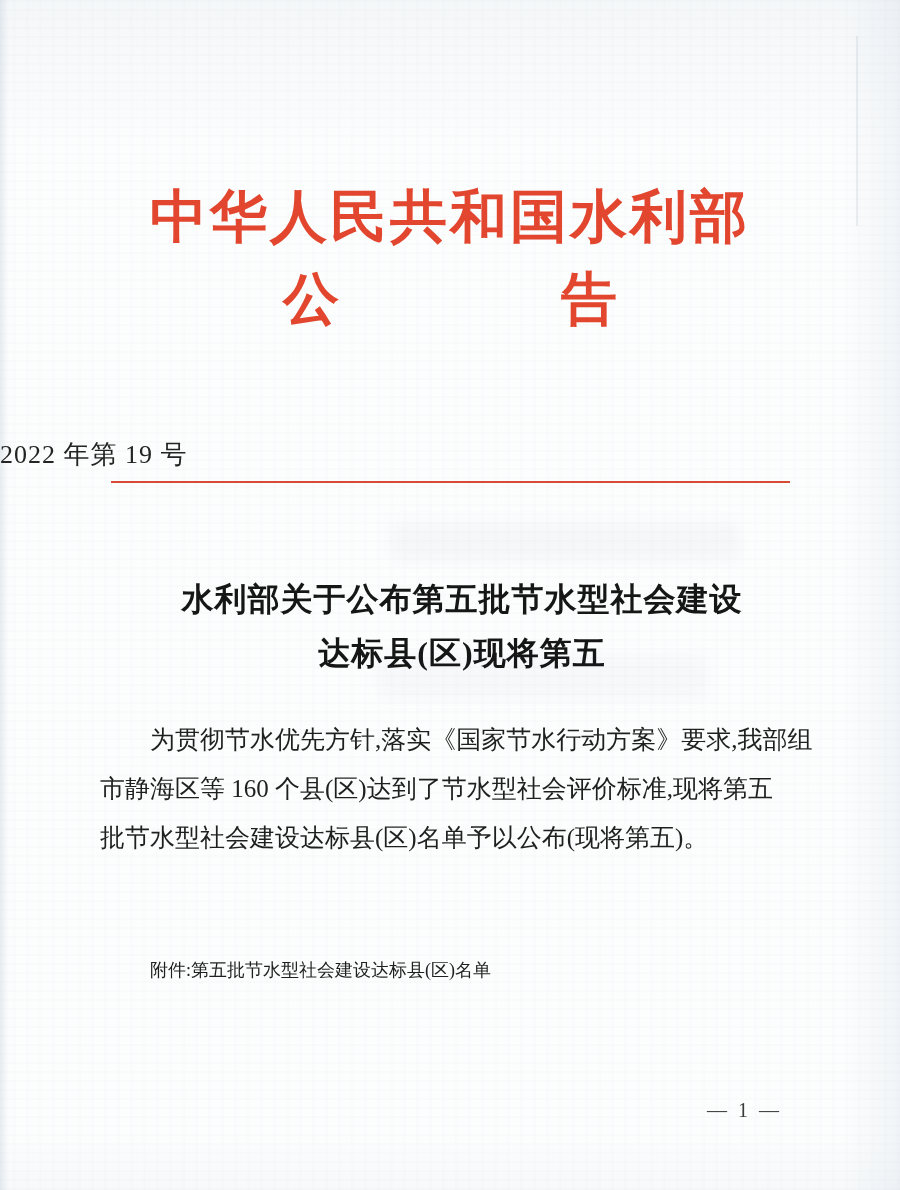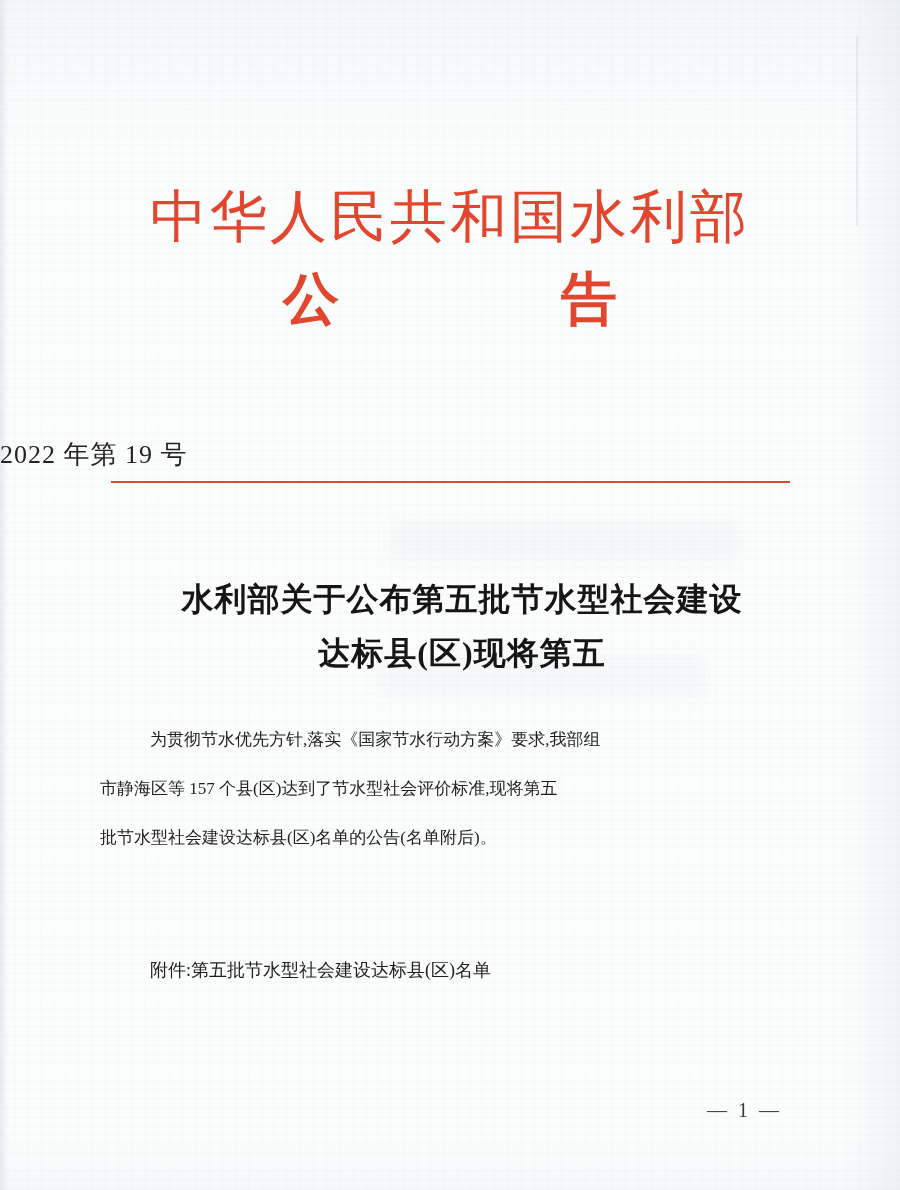--- a/index.html
+++ b/index.html
@@ -29,21 +29,21 @@
 
   .smudge { position: absolute; filter: blur(7px); border-radius: 10px; pointer-events: none; }
   .smudge-a { left: 390px; top: 522px; width: 350px; height: 40px; background: rgba(128,140,162,0.05); }
   .smudge-b { left: 378px; top: 655px; width: 330px; height: 44px; background: rgba(128,140,162,0.045); }
   .edge-streak { position: absolute; left: 856px; top: 36px; width: 2px; height: 190px;
                  background: rgba(150,165,188,0.18); pointer-events: none; }
 
   .agency-title {
     position: absolute; top: 184px; left: 0; width: 100%;
     margin: 0; text-align: center;
-    font-size: 57px; font-weight: normal; line-height: 66px;
+    font-size: 57px; font-weight: bold; line-height: 66px;
     letter-spacing: 3px; color: var(--red, #e2462e);
   }
 
   .doc-type {
     position: absolute; top: 266px; left: 0; width: 100%;
     display: flex; justify-content: center; gap: 222px;
     font-size: 56px; font-weight: bold; line-height: 66px;
     color: var(--red, #e2462e);
   }
 
@@ -61,21 +61,21 @@
   .ann-title {
     position: absolute; top: 572px; left: 12px; width: 100%;
     margin: 0; text-align: center;
     font-size: 32px; font-weight: bold; line-height: 54px;
     color: #161616; letter-spacing: 1px;
   }
 
   .body-text { position: absolute; top: 715px; left: 100px; width: 700px; }
   .body-line {
     margin: 0; height: 49px; line-height: 49px;
-    font-size: 17px; color: #1f1f1f; white-space: nowrap;
+    font-size: 25px; color: #1f1f1f; white-space: nowrap;
   }
   .body-line.indented { text-indent: 50px; }
 
   .attachment {
     position: absolute; top: 946px; left: 100px; width: 700px;
     margin: 0; font-size: 18px; line-height: 49px; text-indent: 50px;
     color: #1f1f1f; white-space: nowrap;
   }
 
   .page-no {
@@ -107,22 +107,22 @@
   </header>
 
   <main>
     <h2 class="ann-title">
       <div>水利部关于公布第五批节水型社会建设</div>
       <div>达标县(区)现将第五</div>
     </h2>
 
     <div class="body-text">
       <p class="body-line indented">为贯彻节水优先方针,落实《国家节水行动方案》要求,我部组</p>
-      <p class="body-line">市静海区等 157 个县(区)达到了节水型社会评价标准,现将第五</p>
-      <p class="body-line">批节水型社会建设达标县(区)名单的公告(名单附后)。</p>
+      <p class="body-line">市静海区等 160 个县(区)达到了节水型社会评价标准,现将第五</p>
+      <p class="body-line">批节水型社会建设达标县(区)名单予以公布(现将第五)。</p>
     </div>
 
     <p class="attachment">附件:第五批节水型社会建设达标县(区)名单</p>
   </main>
 
   <footer>
     <div class="page-no">— 1 —</div>
   </footer>
 
 </div>

